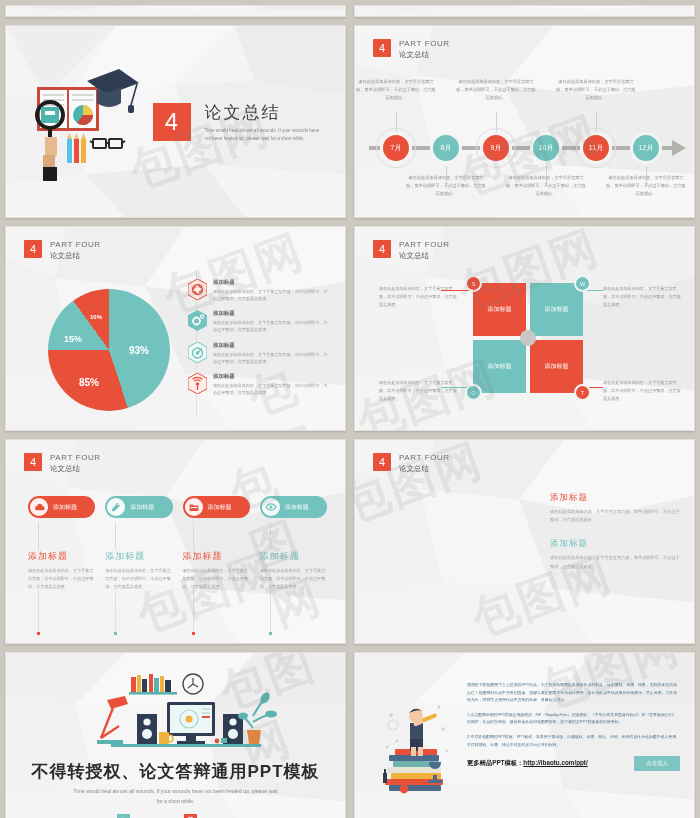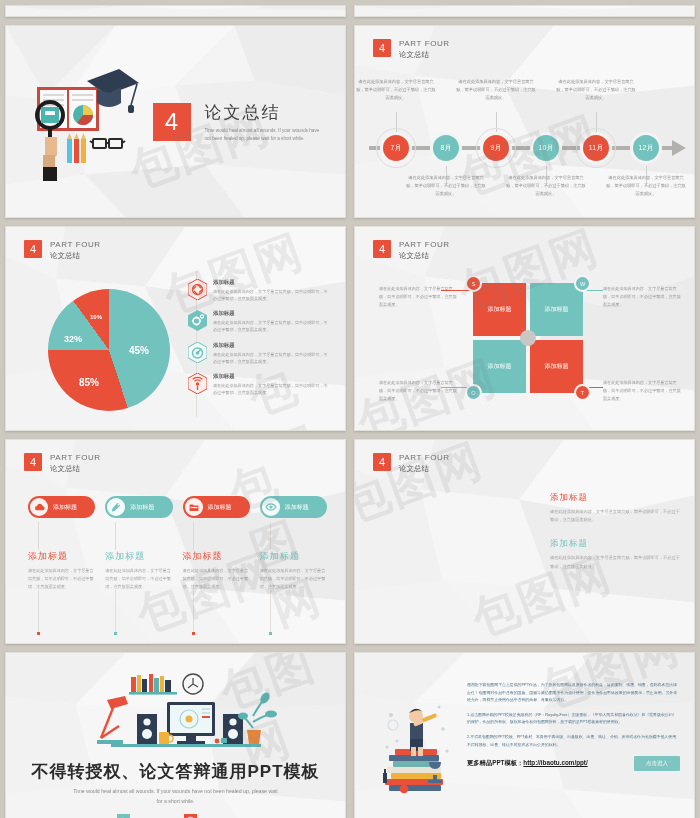--- a/index.html
+++ b/index.html
@@ -321,23 +321,23 @@
 
     <div class="hdr">
       <div class="hdr-num">4</div>
       <div class="hdr-txt">
         <div class="hdr-en">PART FOUR</div>
         <div class="hdr-cn">论文总结</div>
       </div>
     </div>
 
     <div class="pie"></div>
-    <span class="pie-lbl" style="left:123px;top:118px;font-size:10px;">45%</span>
+    <span class="pie-lbl" style="left:123px;top:118px;font-size:10px;">93%</span>
     <span class="pie-lbl" style="left:73px;top:150px;font-size:10px;">85%</span>
-    <span class="pie-lbl" style="left:58px;top:107px;font-size:9px;">32%</span>
+    <span class="pie-lbl" style="left:58px;top:107px;font-size:9px;">15%</span>
     <span class="pie-lbl" style="left:84px;top:87px;font-size:6px;">10%</span>
 
     <div class="pie-dotline"></div>
 
     <div class="pie-list">
       <div class="pie-item">
         <svg class="hex" viewBox="0 0 19 21">
           <polygon points="9.5,0 19,5.2 19,15.8 9.5,21 0,15.8 0,5.2" fill="#fdeeec" stroke="#e8503a" stroke-width="1"></polygon>
           <circle cx="9.5" cy="10.5" r="5" fill="none" stroke="#e8503a" stroke-width="1.3"></circle>
           <path d="M9.5 5.5 L13 9 M14.5 10.5 L11 13.5 M9.5 15.5 L6 12 M4.5 10.5 L8 7.5" stroke="#e8503a" stroke-width="1.3" fill="none"></path>

